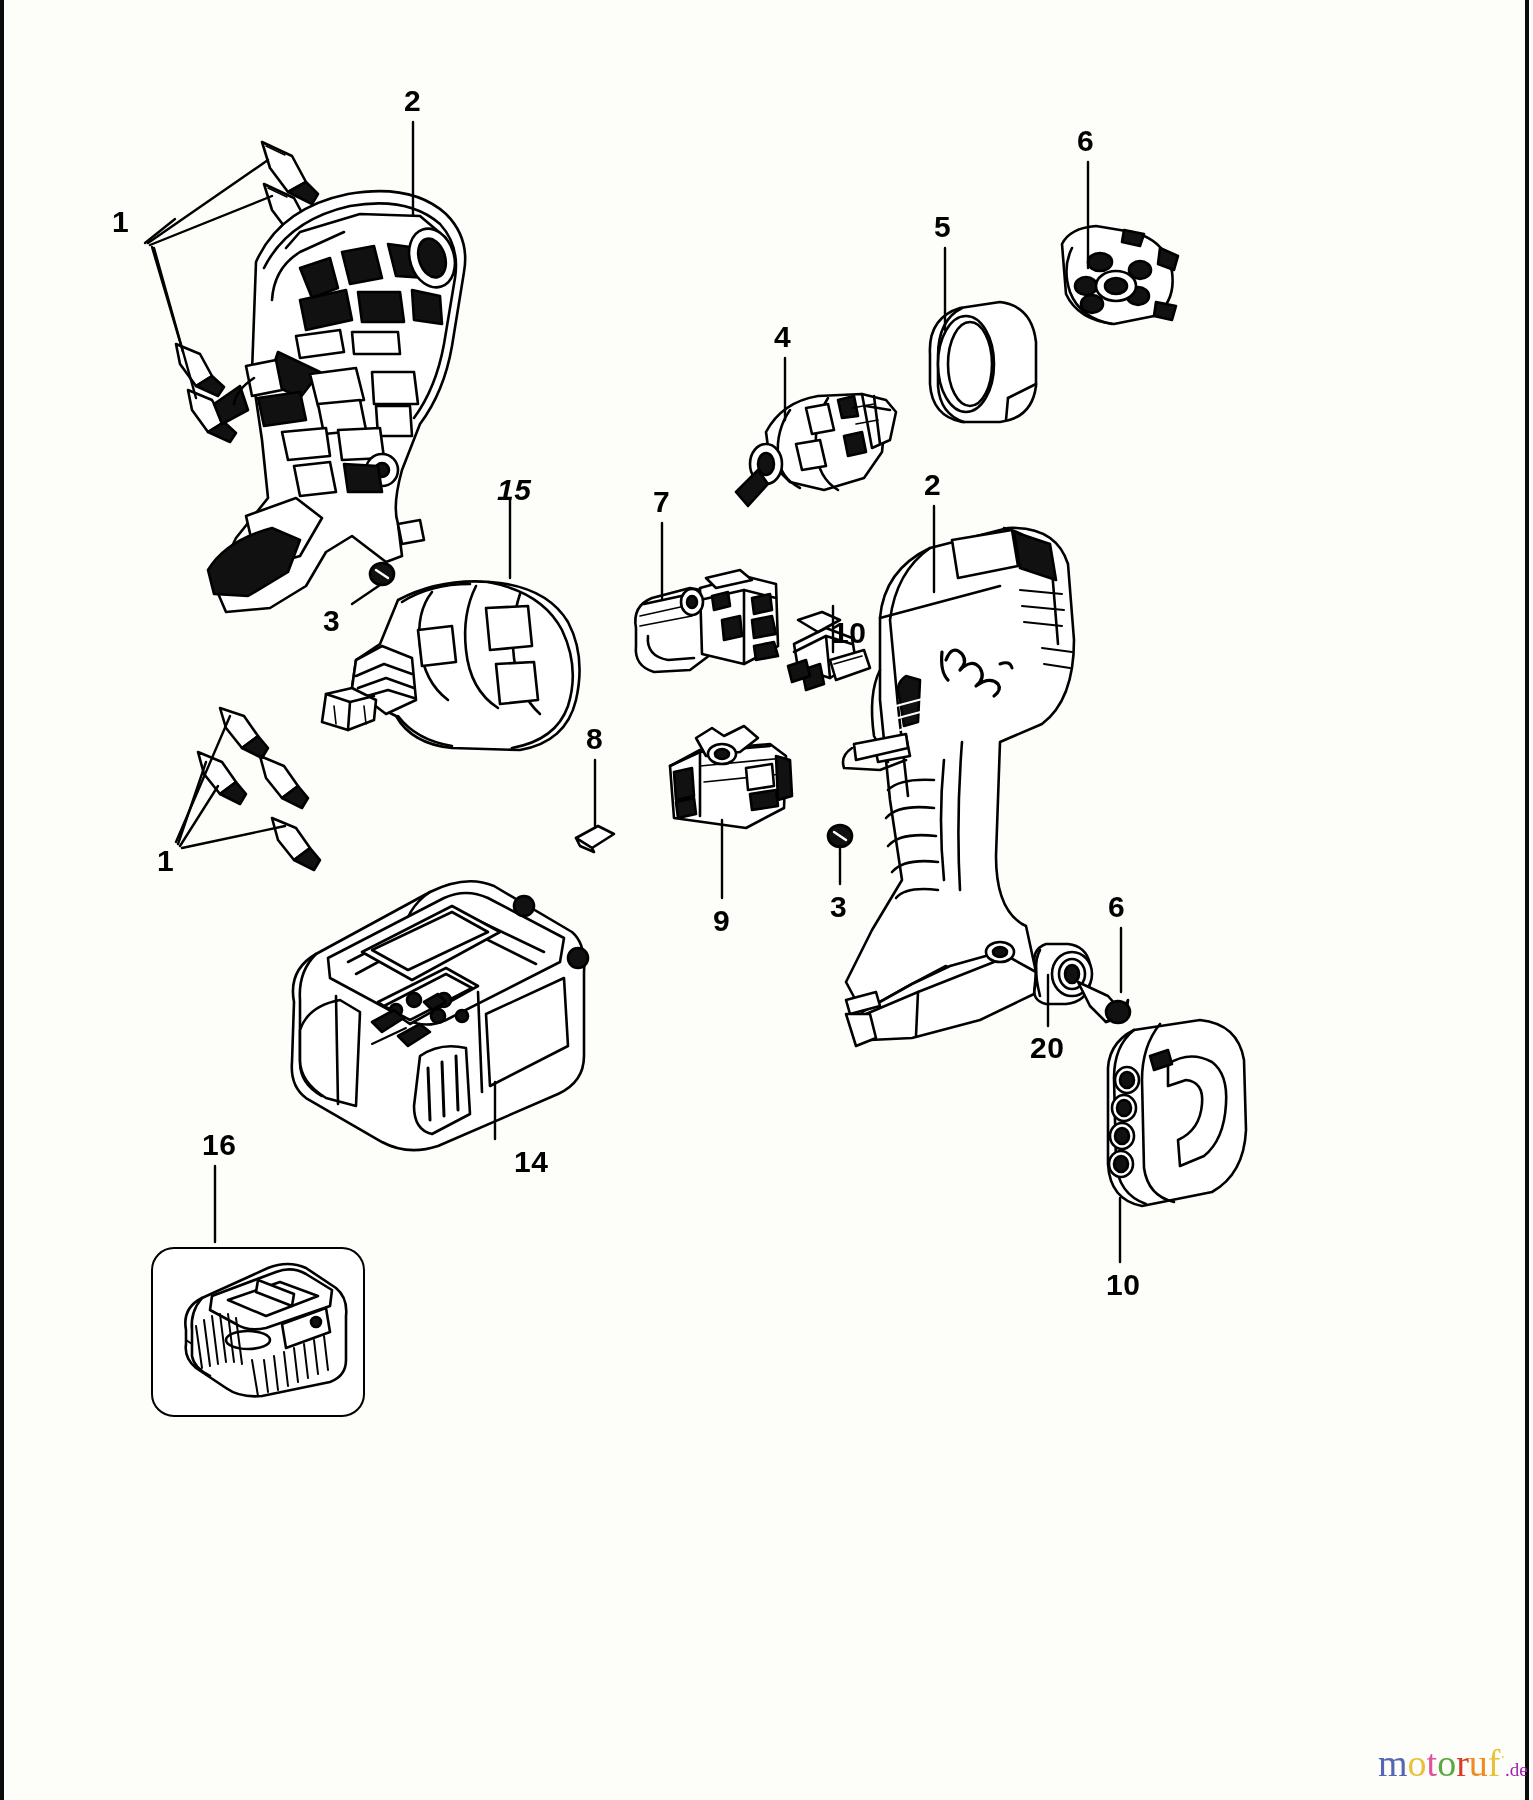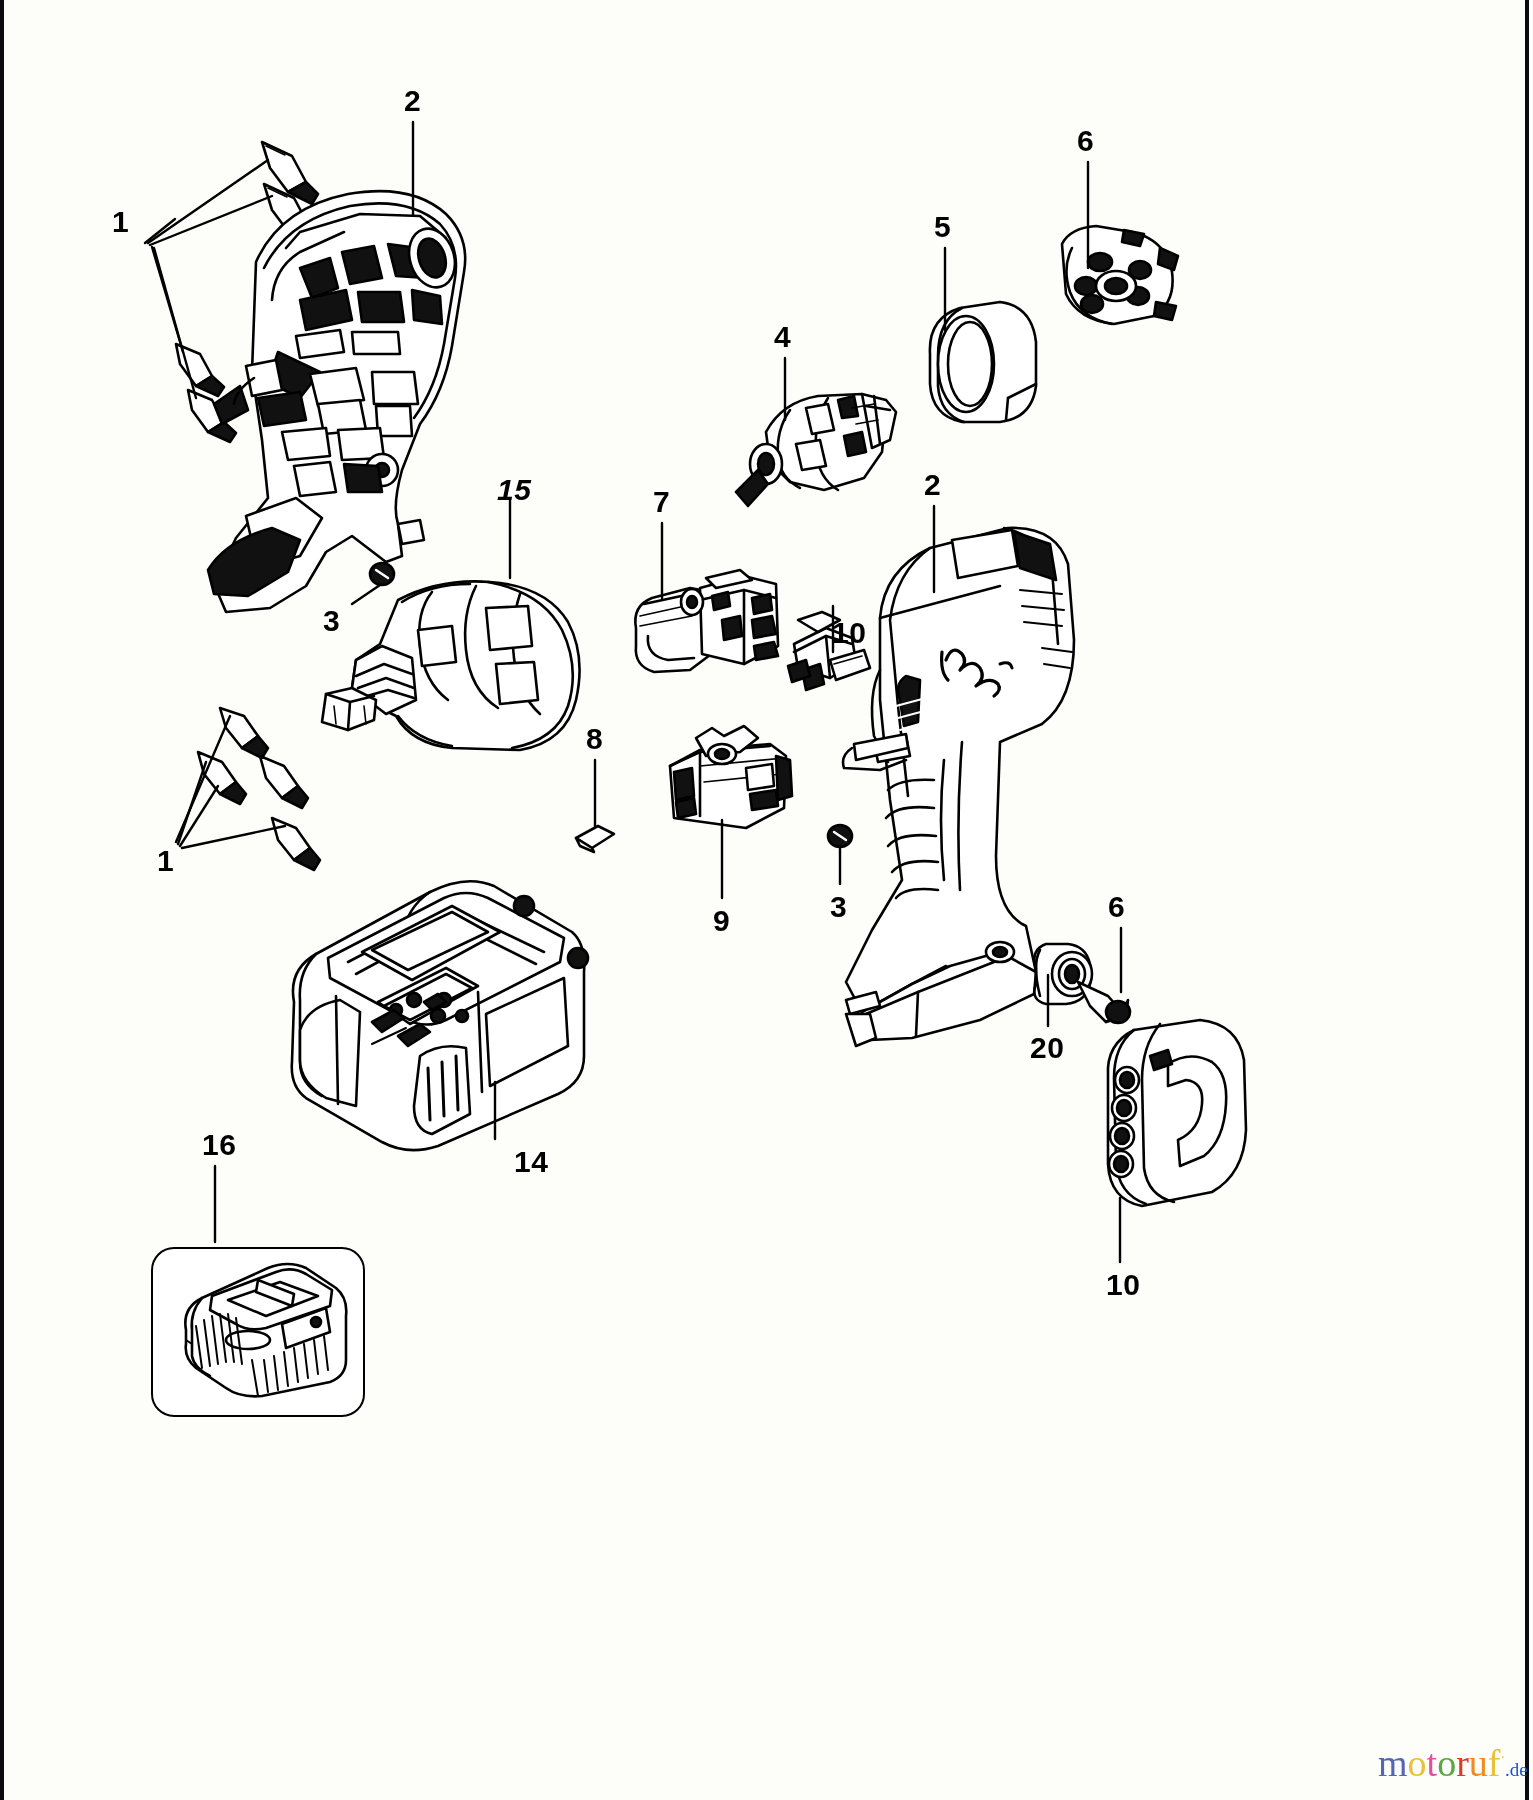--- a/index.html
+++ b/index.html
@@ -44,21 +44,21 @@
   #logo {
     position: absolute;
     left: 1378px;
     top: 1744px;
     font-family: "Liberation Serif", serif;
     font-size: 38px;
     line-height: 1;
     white-space: nowrap;
   }
   #logo .l { font-weight: normal; }
-  #logo .suffix { font-size: 19px; color: #1d4ed8; }
+  #logo .suffix { font-size: 19px; color: #a21caf; }
   #logo .dot { font-size: 14px; vertical-align: super; }
 </style>
 </head>
 <body>
 
 <div id="page">
 
   <div class="edge-rule left"></div>
   <div class="edge-rule right"></div>
 

